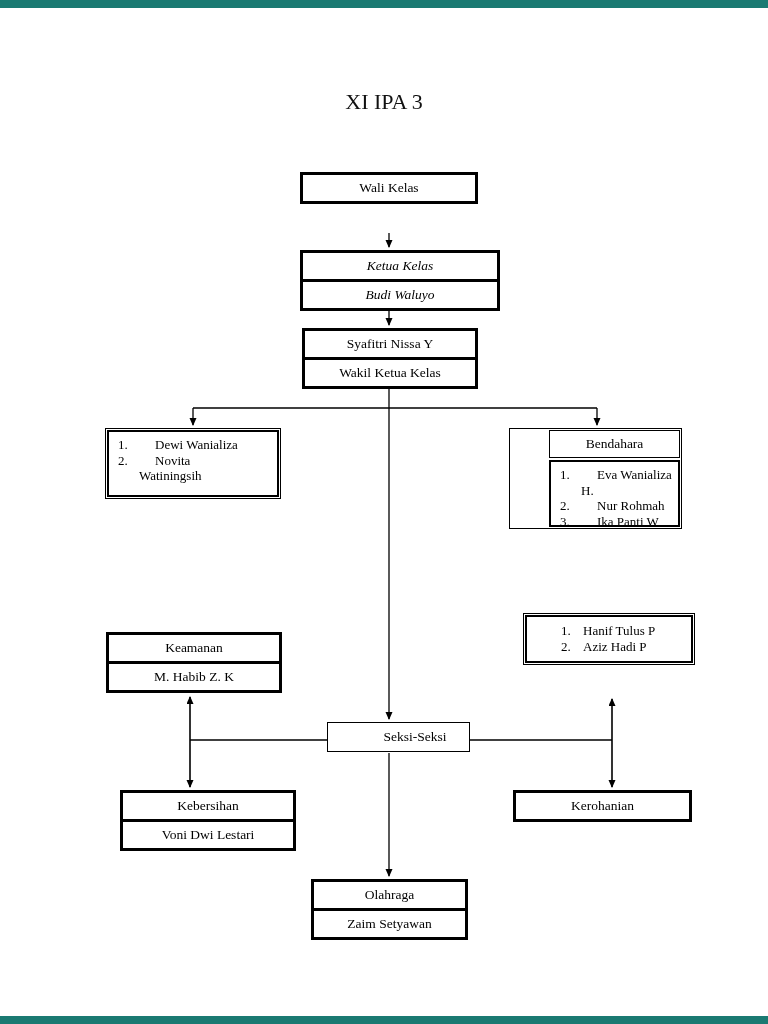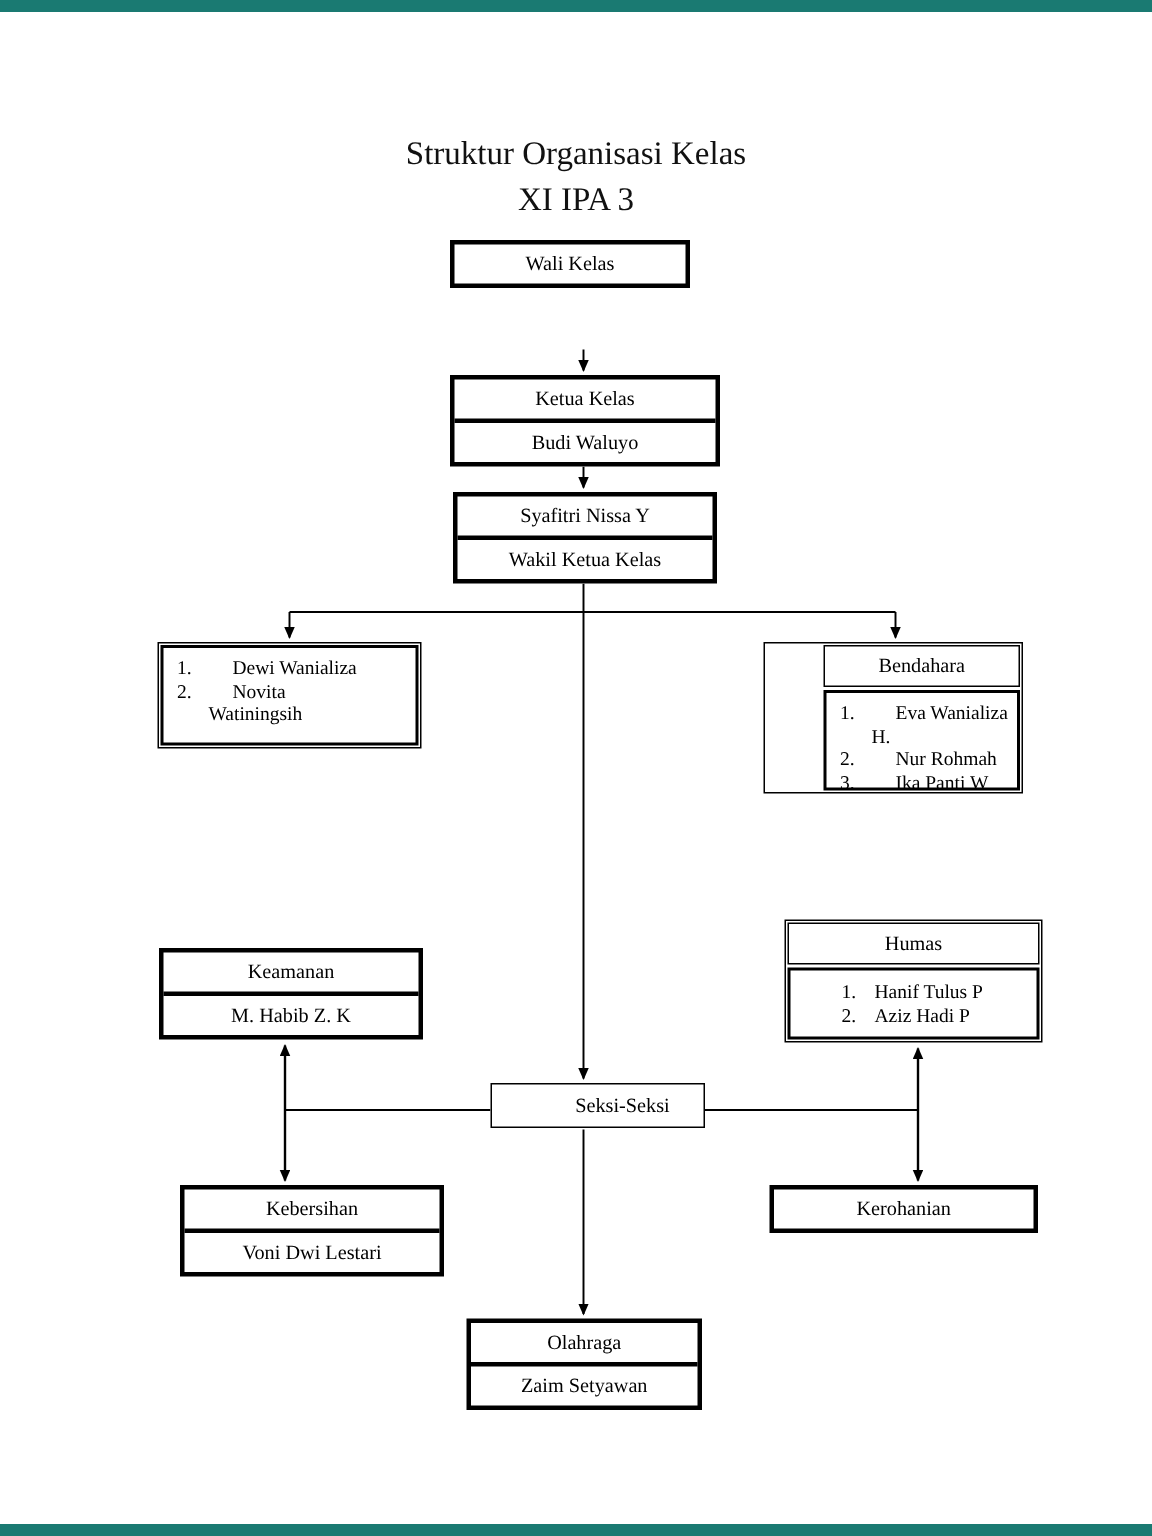--- a/index.html
+++ b/index.html
@@ -29,22 +29,22 @@
 
   
   .dbl{border:1px solid #000;padding:1px;}
   .dbl .hdr{border:1px solid #000;height:26px;line-height:26px;margin-bottom:2px;}
   .dbl .list{border:2px solid #000;text-align:left;font-size:13px;line-height:15.5px;padding-top:5px;box-sizing:border-box;}
   .li{display:flex;}
   .li .num{flex:0 0 46px;padding-left:9px;box-sizing:border-box;}
   .li .nm{flex:1;padding-right:2px;}
   .li.wrapline{padding-left:30px;}
 
-  #wali      {left:300px;top:160px;width:160px;}
-  #ketua     {left:300px;top:250px;width:180px;}
+  #wali      {left:300px;top:172px;width:178px;}
+  #ketua     {left:300px;top:250px;width:200px;font-style:italic;}
   #wakil     {left:302px;top:328px;width:176px;}
   #keamanan  {left:106px;top:632px;width:176px;}
   #kebersihan{left:120px;top:790px;width:176px;}
   #kerohanian{left:513px;top:790px;width:179px;}
   #olahraga  {left:311px;top:879px;width:157px;}
 
   #sekretaris{left:105px;top:428px;width:176px;}
   #bendahara {left:509px;top:428px;width:173px;padding-left:39px;}
   #humas     {left:523px;top:613px;width:172px;}
   #sekretaris .list,#bendahara .list{height:67px;}
@@ -54,21 +54,20 @@
 
   #seksi{left:327px;top:722px;width:143px;height:30px;line-height:28px;border:1px solid #000;padding-left:33px;}
 </style>
 </head>
 <body>
 
 <div class="edge-bar" id="bar-top"></div>
 <div class="edge-bar" id="bar-bottom"></div>
 
 <div id="title">
-  <div>Struktur Organisasi Kelas</div>
   <div>XI IPA 3</div>
 </div>
 
 <svg id="connectors" width="768" height="1024" viewBox="0 0 768 1024" xmlns="http://www.w3.org/2000/svg">
   <defs>
     <marker id="arr" markerUnits="userSpaceOnUse" markerWidth="10" markerHeight="10" refX="7" refY="3.5" orient="auto">
       <path d="M0,0 L8,3.5 L0,7 z" fill="#000"></path>
     </marker>
     <marker id="arrRev" markerUnits="userSpaceOnUse" markerWidth="10" markerHeight="10" refX="7" refY="3.5" orient="auto-start-reverse">
       <path d="M0,0 L8,3.5 L0,7 z" fill="#000"></path>
@@ -164,21 +163,20 @@
       <span class="nm">Nur Rohmah</span>
     </div>
     <div class="li">
       <span class="num">3.</span>
       <span class="nm">Ika Panti W</span>
     </div>
   </div>
 </div>
 
 <div class="node dbl" id="humas">
-  <div class="hdr">Humas</div>
   <div class="list">
     <div class="li">
       <span class="num">1.</span>
       <span class="nm">Hanif Tulus P</span>
     </div>
     <div class="li">
       <span class="num">2.</span>
       <span class="nm">Aziz Hadi P</span>
     </div>
   </div>

